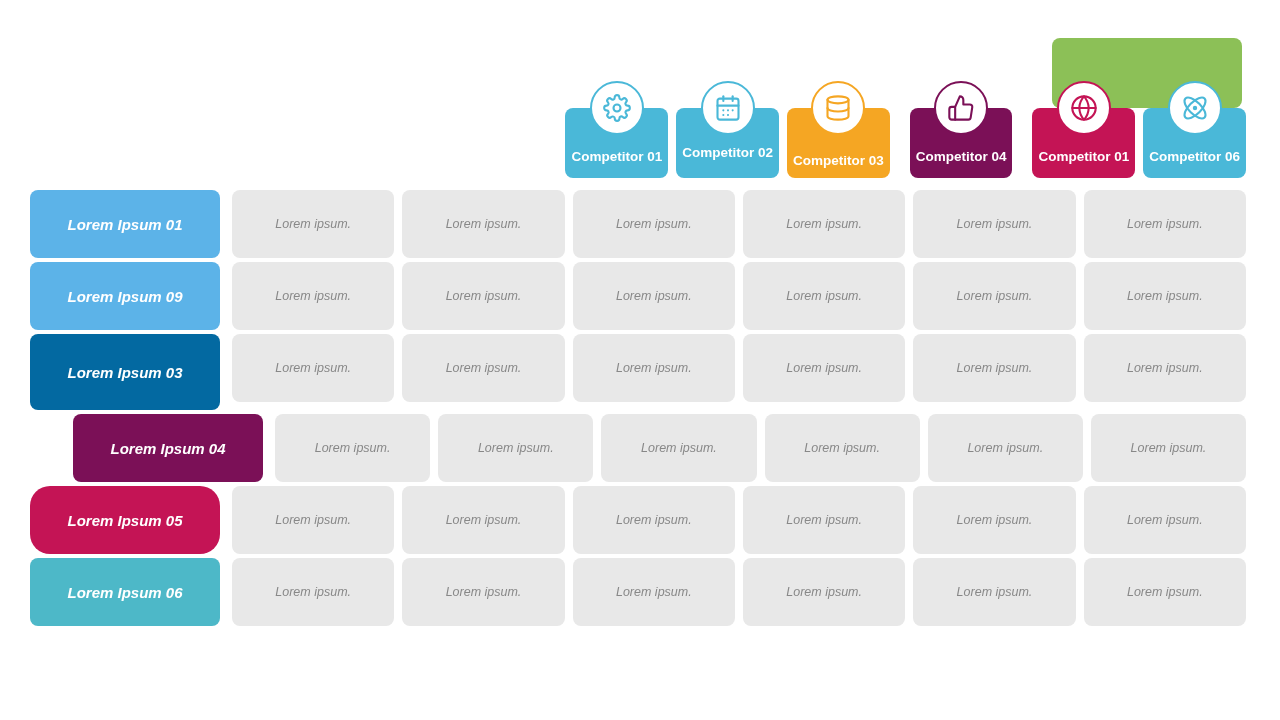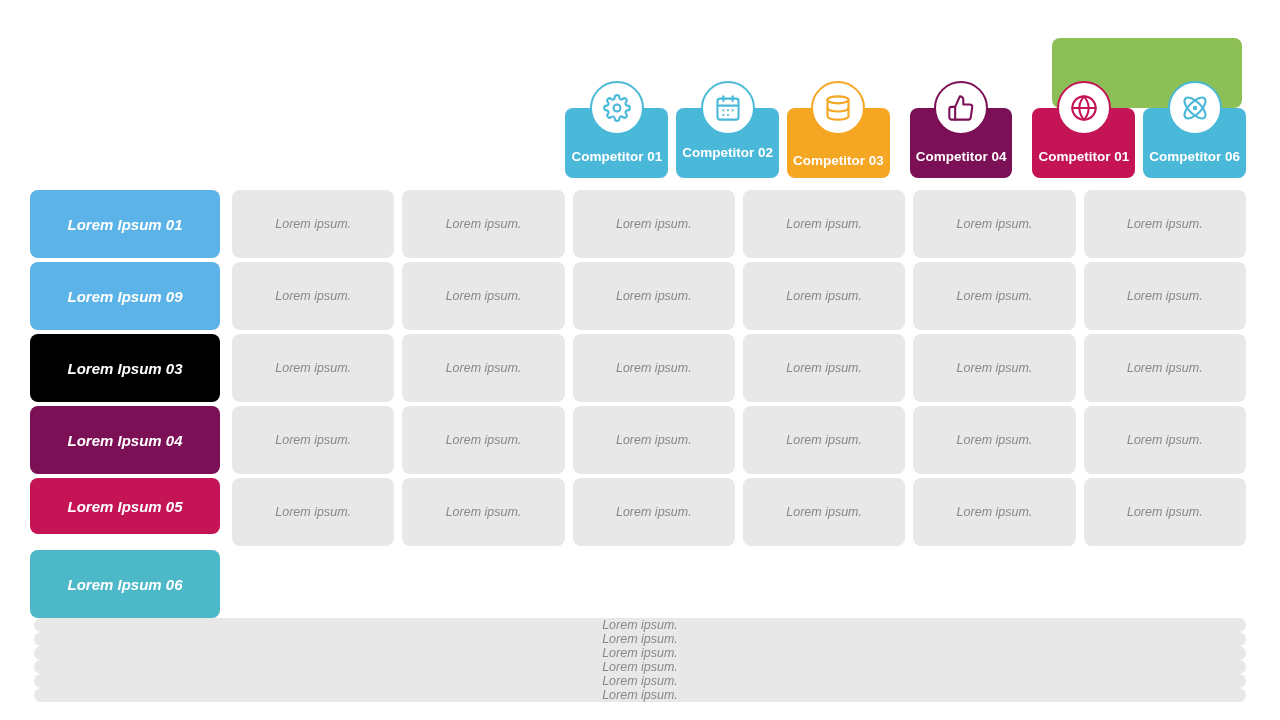--- a/index.html
+++ b/index.html
@@ -271,21 +271,21 @@
           <span class="cell-text" style="font-size: 12.5px; color: rgb(136, 136, 136);">Lorem ipsum.</span>
         </div>
         <div class="data-cell" style="flex: 1 1 0%; background: rgb(232, 232, 232); border-radius: 8px; margin: 0px 4px; height: 68px; display: flex; align-items: center; justify-content: center;">
           <span class="cell-text" style="font-size: 12.5px; color: rgb(136, 136, 136);">Lorem ipsum.</span>
         </div>
         <div class="data-cell" style="flex: 1 1 0%; background: rgb(232, 232, 232); border-radius: 8px; margin: 0px 4px; height: 68px; display: flex; align-items: center; justify-content: center;">
           <span class="cell-text" style="font-size: 12.5px; color: rgb(136, 136, 136);">Lorem ipsum.</span>
         </div>
       </div>
       <div class="data-row" style="display: flex; flex-direction: row; align-items: stretch; margin-bottom: 4px;">
-        <div class="row-label" style="background-color: #000000; width: 190px; min-width: 190px; margin-right: 8px; border-radius: 8px; display: flex; align-items: center; justify-content: center; padding: 0px 12px; height: 68px; flex-shrink: 0;">
+        <div class="row-label" style="background-color: #0369a1; width: 190px; min-width: 190px; margin-right: 8px; border-radius: 8px; display: flex; align-items: center; justify-content: center; padding: 0px 12px; height: 76px; flex-shrink: 0;">
           <span class="row-label-text" style="font-weight: 700; font-size: 15px; color: rgb(255, 255, 255);">Lorem Ipsum 03</span>
         </div>
         <div class="data-cell" style="flex: 1 1 0%; background: rgb(232, 232, 232); border-radius: 8px; margin: 0px 4px; height: 68px; display: flex; align-items: center; justify-content: center;">
           <span class="cell-text" style="font-size: 12.5px; color: rgb(136, 136, 136);">Lorem ipsum.</span>
         </div>
         <div class="data-cell" style="flex: 1 1 0%; background: rgb(232, 232, 232); border-radius: 8px; margin: 0px 4px; height: 68px; display: flex; align-items: center; justify-content: center;">
           <span class="cell-text" style="font-size: 12.5px; color: rgb(136, 136, 136);">Lorem ipsum.</span>
         </div>
         <div class="data-cell" style="flex: 1 1 0%; background: rgb(232, 232, 232); border-radius: 8px; margin: 0px 4px; height: 68px; display: flex; align-items: center; justify-content: center;">
           <span class="cell-text" style="font-size: 12.5px; color: rgb(136, 136, 136);">Lorem ipsum.</span>
@@ -293,21 +293,21 @@
         <div class="data-cell" style="flex: 1 1 0%; background: rgb(232, 232, 232); border-radius: 8px; margin: 0px 4px; height: 68px; display: flex; align-items: center; justify-content: center;">
           <span class="cell-text" style="font-size: 12.5px; color: rgb(136, 136, 136);">Lorem ipsum.</span>
         </div>
         <div class="data-cell" style="flex: 1 1 0%; background: rgb(232, 232, 232); border-radius: 8px; margin: 0px 4px; height: 68px; display: flex; align-items: center; justify-content: center;">
           <span class="cell-text" style="font-size: 12.5px; color: rgb(136, 136, 136);">Lorem ipsum.</span>
         </div>
         <div class="data-cell" style="flex: 1 1 0%; background: rgb(232, 232, 232); border-radius: 8px; margin: 0px 4px; height: 68px; display: flex; align-items: center; justify-content: center;">
           <span class="cell-text" style="font-size: 12.5px; color: rgb(136, 136, 136);">Lorem ipsum.</span>
         </div>
       </div>
-      <div class="data-row" style="display: flex; flex-direction: row; align-items: stretch; margin-bottom: 4px;">
+      <div class="data-row" style="display: flex; flex-direction: row; align-items: stretch; margin-bottom: 4px; margin-left: 43px;">
         <div class="row-label" style="background-color: rgb(123, 16, 87); width: 190px; min-width: 190px; margin-right: 8px; border-radius: 8px; display: flex; align-items: center; justify-content: center; padding: 0px 12px; height: 68px; flex-shrink: 0;">
           <span class="row-label-text" style="font-weight: 700; font-size: 15px; color: rgb(255, 255, 255);">Lorem Ipsum 04</span>
         </div>
         <div class="data-cell" style="flex: 1 1 0%; background: rgb(232, 232, 232); border-radius: 8px; margin: 0px 4px; height: 68px; display: flex; align-items: center; justify-content: center;">
           <span class="cell-text" style="font-size: 12.5px; color: rgb(136, 136, 136);">Lorem ipsum.</span>
         </div>
         <div class="data-cell" style="flex: 1 1 0%; background: rgb(232, 232, 232); border-radius: 8px; margin: 0px 4px; height: 68px; display: flex; align-items: center; justify-content: center;">
           <span class="cell-text" style="font-size: 12.5px; color: rgb(136, 136, 136);">Lorem ipsum.</span>
         </div>
         <div class="data-cell" style="flex: 1 1 0%; background: rgb(232, 232, 232); border-radius: 8px; margin: 0px 4px; height: 68px; display: flex; align-items: center; justify-content: center;">
@@ -317,21 +317,21 @@
           <span class="cell-text" style="font-size: 12.5px; color: rgb(136, 136, 136);">Lorem ipsum.</span>
         </div>
         <div class="data-cell" style="flex: 1 1 0%; background: rgb(232, 232, 232); border-radius: 8px; margin: 0px 4px; height: 68px; display: flex; align-items: center; justify-content: center;">
           <span class="cell-text" style="font-size: 12.5px; color: rgb(136, 136, 136);">Lorem ipsum.</span>
         </div>
         <div class="data-cell" style="flex: 1 1 0%; background: rgb(232, 232, 232); border-radius: 8px; margin: 0px 4px; height: 68px; display: flex; align-items: center; justify-content: center;">
           <span class="cell-text" style="font-size: 12.5px; color: rgb(136, 136, 136);">Lorem ipsum.</span>
         </div>
       </div>
       <div class="data-row" style="display: flex; flex-direction: row; align-items: stretch; margin-bottom: 4px;">
-        <div class="row-label" style="background-color: rgb(196, 20, 85); width: 190px; min-width: 190px; margin-right: 8px; border-radius: 8px; display: flex; align-items: center; justify-content: center; padding: 0px 12px; height: 56px; flex-shrink: 0;">
+        <div class="row-label" style="background-color: rgb(196, 20, 85); width: 190px; min-width: 190px; margin-right: 8px; border-radius: 20px; display: flex; align-items: center; justify-content: center; padding: 0px 12px; height: 68px; flex-shrink: 0;">
           <span class="row-label-text" style="font-weight: 700; font-size: 15px; color: rgb(255, 255, 255);">Lorem Ipsum 05</span>
         </div>
         <div class="data-cell" style="flex: 1 1 0%; background: rgb(232, 232, 232); border-radius: 8px; margin: 0px 4px; height: 68px; display: flex; align-items: center; justify-content: center;">
           <span class="cell-text" style="font-size: 12.5px; color: rgb(136, 136, 136);">Lorem ipsum.</span>
         </div>
         <div class="data-cell" style="flex: 1 1 0%; background: rgb(232, 232, 232); border-radius: 8px; margin: 0px 4px; height: 68px; display: flex; align-items: center; justify-content: center;">
           <span class="cell-text" style="font-size: 12.5px; color: rgb(136, 136, 136);">Lorem ipsum.</span>
         </div>
         <div class="data-cell" style="flex: 1 1 0%; background: rgb(232, 232, 232); border-radius: 8px; margin: 0px 4px; height: 68px; display: flex; align-items: center; justify-content: center;">
           <span class="cell-text" style="font-size: 12.5px; color: rgb(136, 136, 136);">Lorem ipsum.</span>
@@ -339,21 +339,21 @@
         <div class="data-cell" style="flex: 1 1 0%; background: rgb(232, 232, 232); border-radius: 8px; margin: 0px 4px; height: 68px; display: flex; align-items: center; justify-content: center;">
           <span class="cell-text" style="font-size: 12.5px; color: rgb(136, 136, 136);">Lorem ipsum.</span>
         </div>
         <div class="data-cell" style="flex: 1 1 0%; background: rgb(232, 232, 232); border-radius: 8px; margin: 0px 4px; height: 68px; display: flex; align-items: center; justify-content: center;">
           <span class="cell-text" style="font-size: 12.5px; color: rgb(136, 136, 136);">Lorem ipsum.</span>
         </div>
         <div class="data-cell" style="flex: 1 1 0%; background: rgb(232, 232, 232); border-radius: 8px; margin: 0px 4px; height: 68px; display: flex; align-items: center; justify-content: center;">
           <span class="cell-text" style="font-size: 12.5px; color: rgb(136, 136, 136);">Lorem ipsum.</span>
         </div>
       </div>
-      <div class="data-row" style="display: flex; flex-direction: column; align-items: stretch; margin-bottom: 4px;">
+      <div class="data-row" style="display: flex; flex-direction: row; align-items: stretch; margin-bottom: 4px;">
         <div class="row-label" style="background-color: rgb(77, 184, 200); width: 190px; min-width: 190px; margin-right: 8px; border-radius: 8px; display: flex; align-items: center; justify-content: center; padding: 0px 12px; height: 68px; flex-shrink: 0;">
           <span class="row-label-text" style="font-weight: 700; font-size: 15px; color: rgb(255, 255, 255);">Lorem Ipsum 06</span>
         </div>
         <div class="data-cell" style="flex: 1 1 0%; background: rgb(232, 232, 232); border-radius: 8px; margin: 0px 4px; height: 68px; display: flex; align-items: center; justify-content: center;">
           <span class="cell-text" style="font-size: 12.5px; color: rgb(136, 136, 136);">Lorem ipsum.</span>
         </div>
         <div class="data-cell" style="flex: 1 1 0%; background: rgb(232, 232, 232); border-radius: 8px; margin: 0px 4px; height: 68px; display: flex; align-items: center; justify-content: center;">
           <span class="cell-text" style="font-size: 12.5px; color: rgb(136, 136, 136);">Lorem ipsum.</span>
         </div>
         <div class="data-cell" style="flex: 1 1 0%; background: rgb(232, 232, 232); border-radius: 8px; margin: 0px 4px; height: 68px; display: flex; align-items: center; justify-content: center;">

